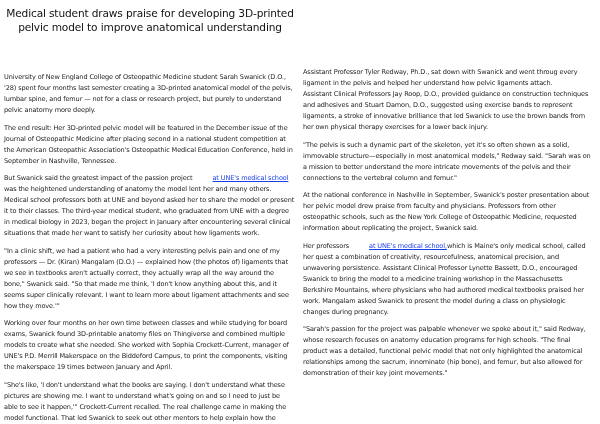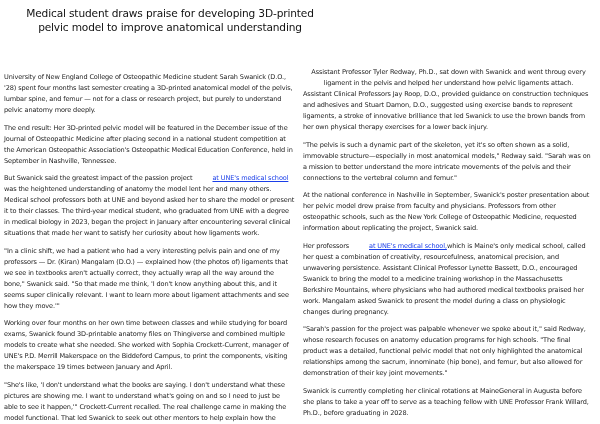--- a/index.html
+++ b/index.html
@@ -5,31 +5,30 @@
   html, body { margin: 0; padding: 0; background: #ffffff; }
   body {
     width: 600px; height: 424px; overflow: hidden; position: relative;
     font-family: "DejaVu Sans", "Liberation Sans", sans-serif;
     color: #1a1a1a;
   }
   .title {
     position: absolute; left: 0; top: 6px; width: 300px;
     text-align: center; font-size: 10.6px; line-height: 14px; color: #111;
     letter-spacing: -0.15px;
-    padding-left: 20px;
   }
   .col {
     position: absolute; top: 72px; width: 291px;
     font-size: 6.55px; line-height: 11px; color: #1e1e1e;
     letter-spacing: -0.12px;
   }
   .col.left { left: 4px; }
   .col.right { left: 303px; top: 67px; }
   .col p { margin: 0 0 6.5px 0; }
-  .col p.tight { margin-bottom: 0; text-align: center; }
+  .col p.tight { margin-bottom: 0; }
   a.link { color: #1a3ee8; text-decoration: underline; margin-left: 20px; }
 </style>
 </head>
 <body>
 
 <div class="title">Medical student draws praise for developing 3D-printed pelvic model to improve anatomical understanding</div>
 
 <div class="col left">
   <p>University of New England College of Osteopathic Medicine student Sarah Swanick (D.O., '28) spent four months last semester creating a 3D-printed anatomical model of the pelvis, lumbar spine, and femur — not for a class or research project, but purely to understand pelvic anatomy more deeply.</p>
   <p>The end result: Her 3D-printed pelvic model will be featured in the December issue of the Journal of Osteopathic Medicine after placing second in a national student competition at the American Osteopathic Association's Osteopathic Medical Education Conference, held in September in Nashville, Tennessee.</p>
@@ -39,14 +38,13 @@
   <p>"She's like, 'I don't understand what the books are saying. I don't understand what these pictures are showing me. I want to understand what's going on and so I need to just be able to see it happen,'" Crockett-Current recalled. The real challenge came in making the model functional. That led Swanick to seek out other mentors to help explain how the ligaments attach to the pelvis to ensure anatomical accuracy.</p>
 </div>
 
 <div class="col right">
   <p class="tight">Assistant Professor Tyler Redway, Ph.D., sat down with Swanick and went throug every ligament in the pelvis and helped her understand how pelvic ligaments attach.</p>
   <p>Assistant Clinical Professors Jay Roop, D.O., provided guidance on construction techniques and adhesives and Stuart Damon, D.O., suggested using exercise bands to represent ligaments, a stroke of innovative brilliance that led Swanick to use the brown bands from her own physical therapy exercises for a lower back injury.</p>
   <p>"The pelvis is such a dynamic part of the skeleton, yet it's so often shown as a solid, immovable structure—especially in most anatomical models," Redway said. "Sarah was on a mission to better understand the more intricate movements of the pelvis and their connections to the vertebral column and femur."</p>
   <p>At the national conference in Nashville in September, Swanick's poster presentation about her pelvic model drew praise from faculty and physicians. Professors from other osteopathic schools, such as the New York College of Osteopathic Medicine, requested information about replicating the project, Swanick said.</p>
   <p><span>Her professors</span><a class="link" href="#">at UNE's medical school,</a><span>which is Maine's only medical school, called her quest a combination of creativity, resourcefulness, anatomical precision, and unwavering persistence. Assistant Clinical Professor Lynette Bassett, D.O., encouraged Swanick to bring the model to a medicine training workshop in the Massachusetts Berkshire Mountains, where physicians who had authored medical textbooks praised her work. Mangalam asked Swanick to present the model during a class on physiologic changes during pregnancy.</span></p>
   <p>"Sarah's passion for the project was palpable whenever we spoke about it," said Redway, whose research focuses on anatomy education programs for high schools. "The final product was a detailed, functional pelvic model that not only highlighted the anatomical relationships among the sacrum, innominate (hip bone), and femur, but also allowed for demonstration of their key joint movements."</p>
-  <p>Swanick is currently completing her clinical rotations at MaineGeneral in Augusta before she plans to take a year off to serve as a teaching fellow with UNE Professor Frank Willard, Ph.D., before graduating in 2028.</p>
 </div>
 
 </body></html>

